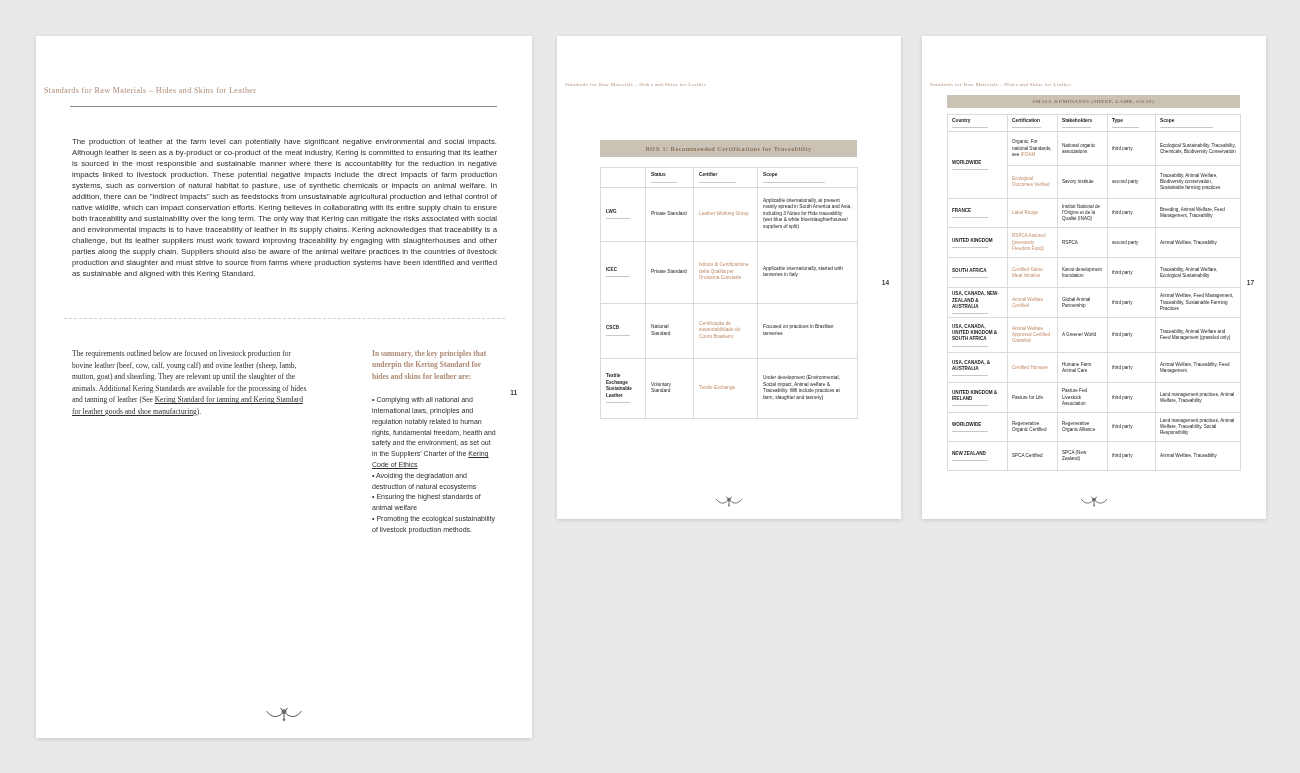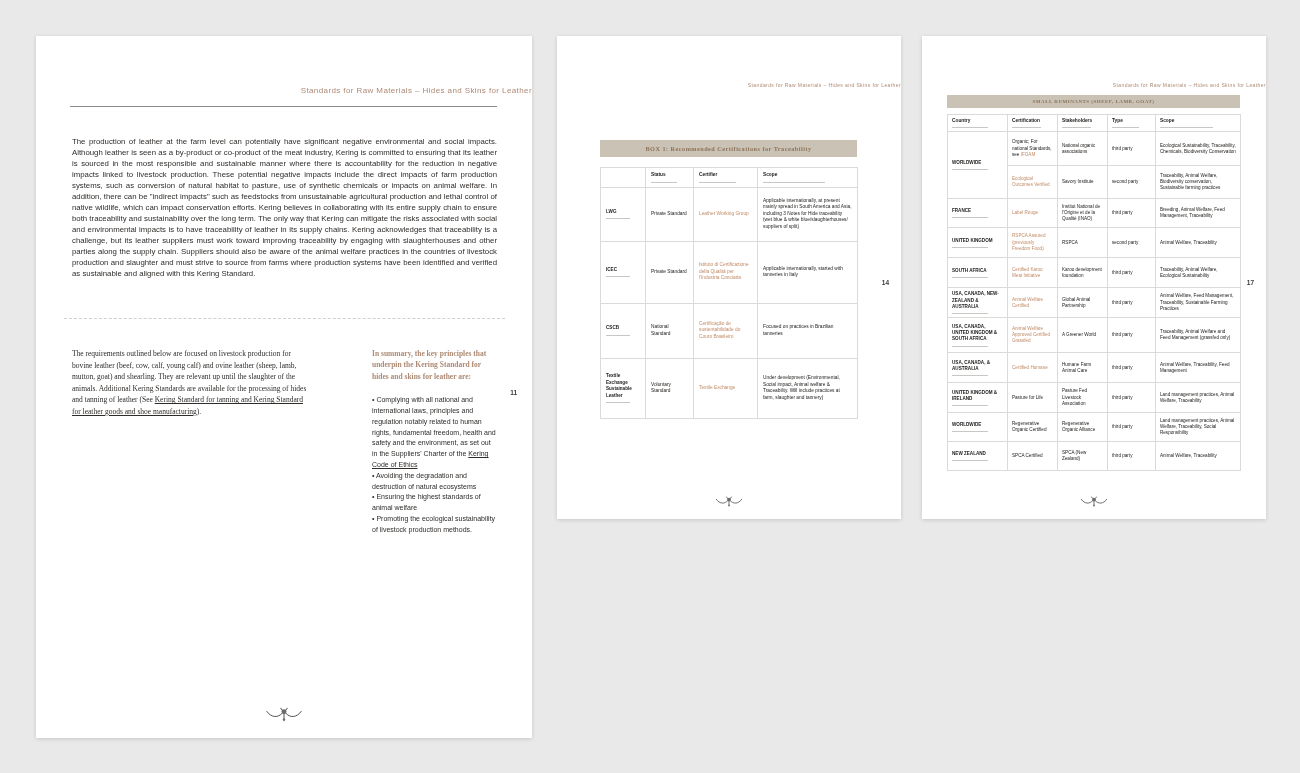--- a/index.html
+++ b/index.html
@@ -8,22 +8,22 @@
     --border:#dcdad6; --rule:#c9c7c3;
   }
   *{margin:0;padding:0;box-sizing:border-box}
   html,body{width:1300px;height:773px;overflow:hidden}
   body{background:var(--bg);font-family:"Liberation Sans",sans-serif;color:var(--ink);position:relative}
   .page{position:absolute;background:var(--page);box-shadow:0 1px 4px rgba(0,0,0,.15)}
   #page1{left:36px;top:36px;width:496px;height:702px}
   #page2{left:557px;top:36px;width:344px;height:483px}
   #page3{left:922px;top:36px;width:344px;height:483px}
 
-  .running-header{position:absolute;left:8px;right:0;text-align:right;
-    font-family:Liberation Sans, sans-serif;color:var(--accent);letter-spacing:.4px}
+  .running-header{position:absolute;left:8px;right:0;text-align:left;
+    font-family:Liberation Serif, serif;color:var(--accent);letter-spacing:.4px}
   #page1 .running-header{top:50px;font-size:8px}
   #page2 .running-header,#page3 .running-header{top:46px;font-size:5px}
 
   .title-rule{position:absolute;left:34px;right:35px;top:70px;border-top:1px solid #8c8c8c}
 
   .body-copy{position:absolute;left:36px;right:35px;top:100px;
     font-size:7.8px;line-height:11px;text-align:justify;color:#2f2c29}
 
   .dashed-divider{position:absolute;left:28px;right:27px;top:282px;border-top:1px dashed #cfcfcf}
 

